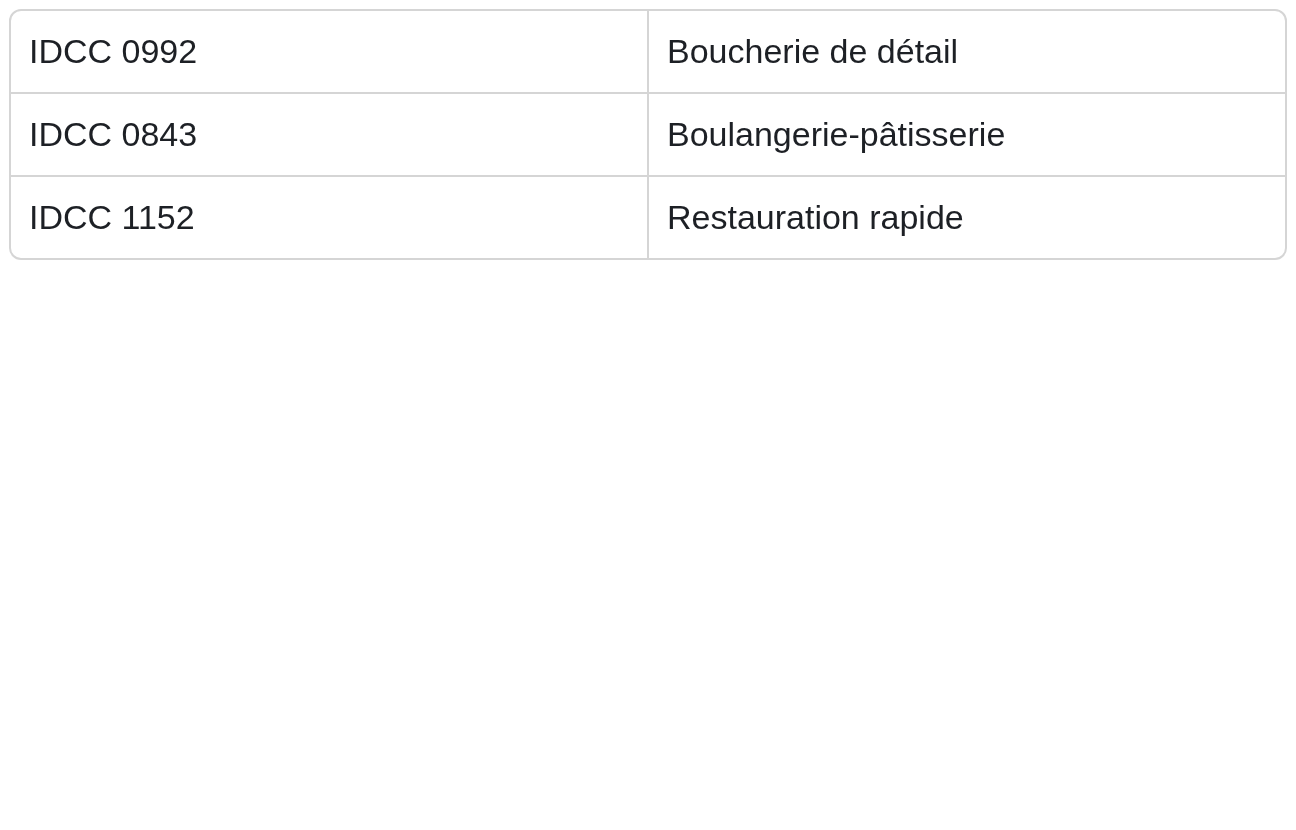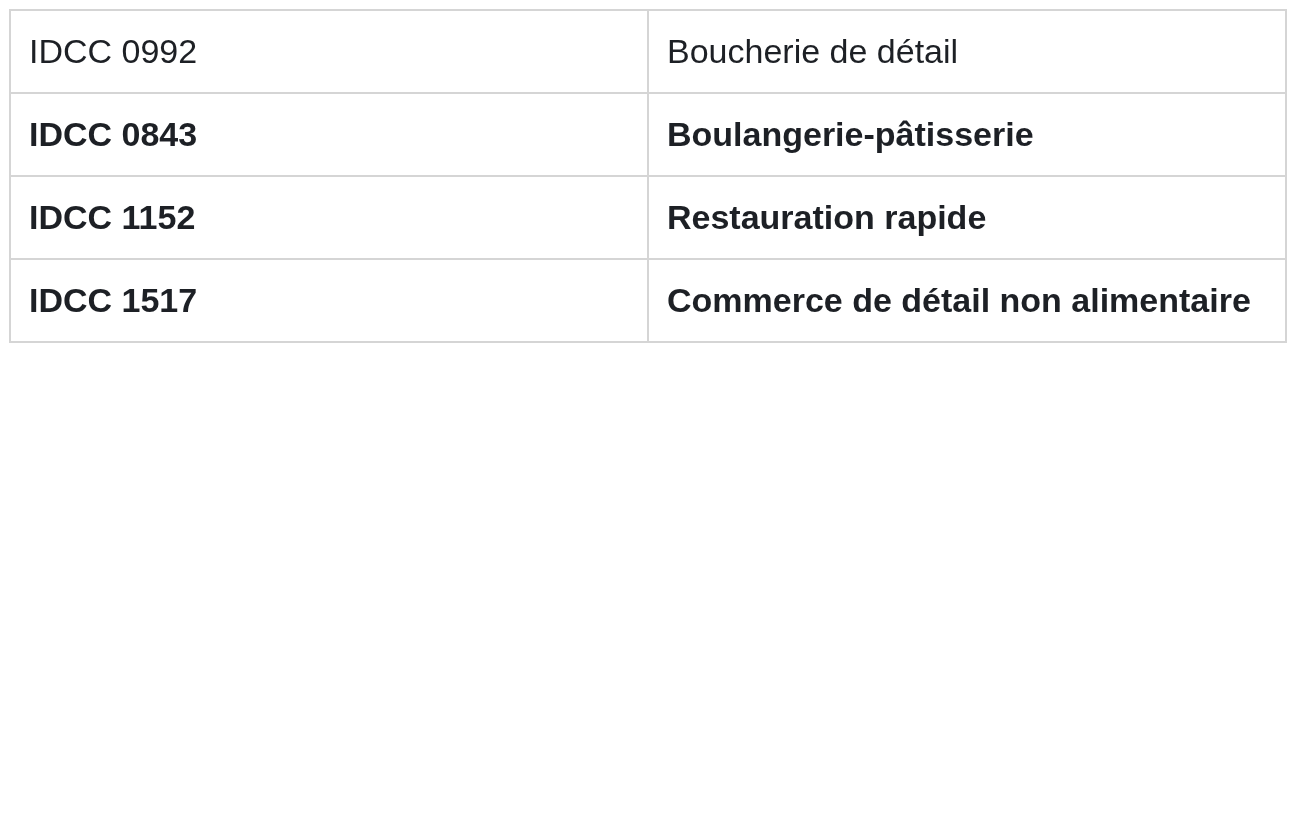--- a/index.html
+++ b/index.html
@@ -14,41 +14,40 @@
   }
   body {
     width: 1296px;
     height: 830px;
     padding: 9px;
     font-family: "Liberation Sans", "DejaVu Sans", sans-serif;
     color: var(--text, #1d2025);
   }
   .table-wrap {
     border: 2px solid var(--border, #d5d5d5);
-    border-radius: 0;
+    border-radius: 12px;
     overflow: hidden;
     background: var(--background, #ffffff);
   }
   table.idcc {
     width: 100%;
     border-collapse: collapse;
     table-layout: fixed;
   }
   table.idcc td {
     width: 50%;
     padding: 17px 16px 17px 18px;
     font-size: 34px;
     line-height: 47px;
     vertical-align: middle;
     color: var(--text, #1d2025);
     word-wrap: break-word;
   }
   table.idcc tr + tr td {
     border-top: 2px solid var(--border, #d5d5d5);
-    font-weight: bold;
   }
   table.idcc td:first-child {
     border-right: 2px solid var(--border, #d5d5d5);
   }
 </style>
 </head>
 <body>
 
 <div class="table-wrap">
   <table class="idcc">
@@ -58,19 +57,15 @@
         <td>Boucherie de détail</td>
       </tr>
       <tr>
         <td>IDCC 0843</td>
         <td>Boulangerie-pâtisserie</td>
       </tr>
       <tr>
         <td>IDCC 1152</td>
         <td>Restauration rapide</td>
       </tr>
-      <tr>
-        <td>IDCC 1517</td>
-        <td>Commerce de détail non alimentaire</td>
-      </tr>
     </tbody>
   </table>
 </div>
 
 </body></html>

